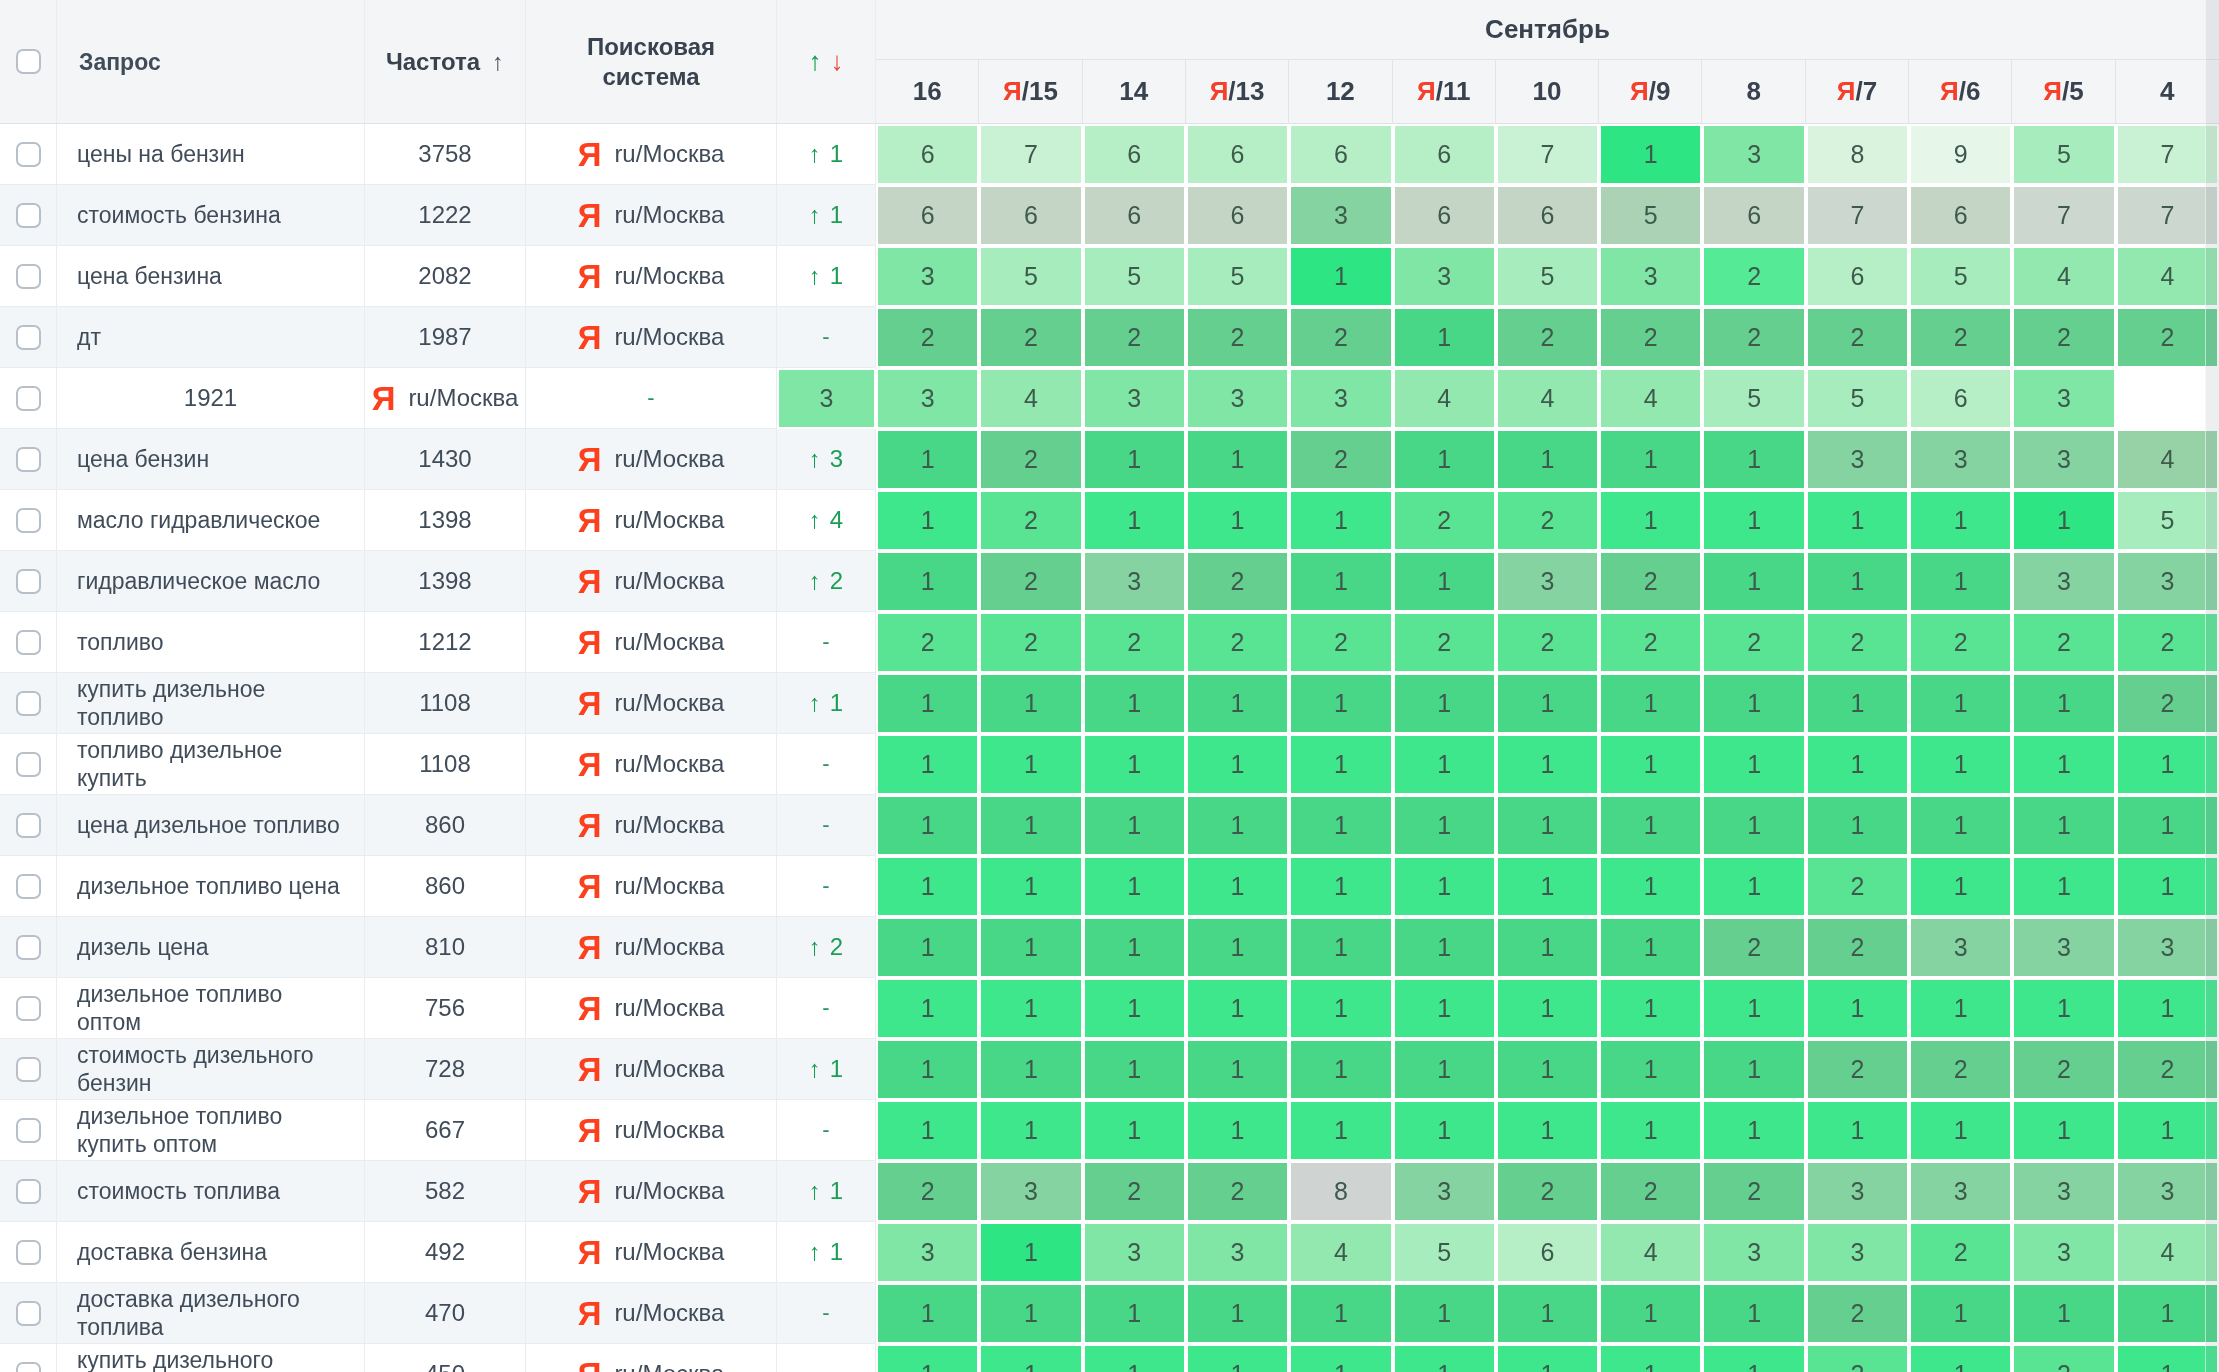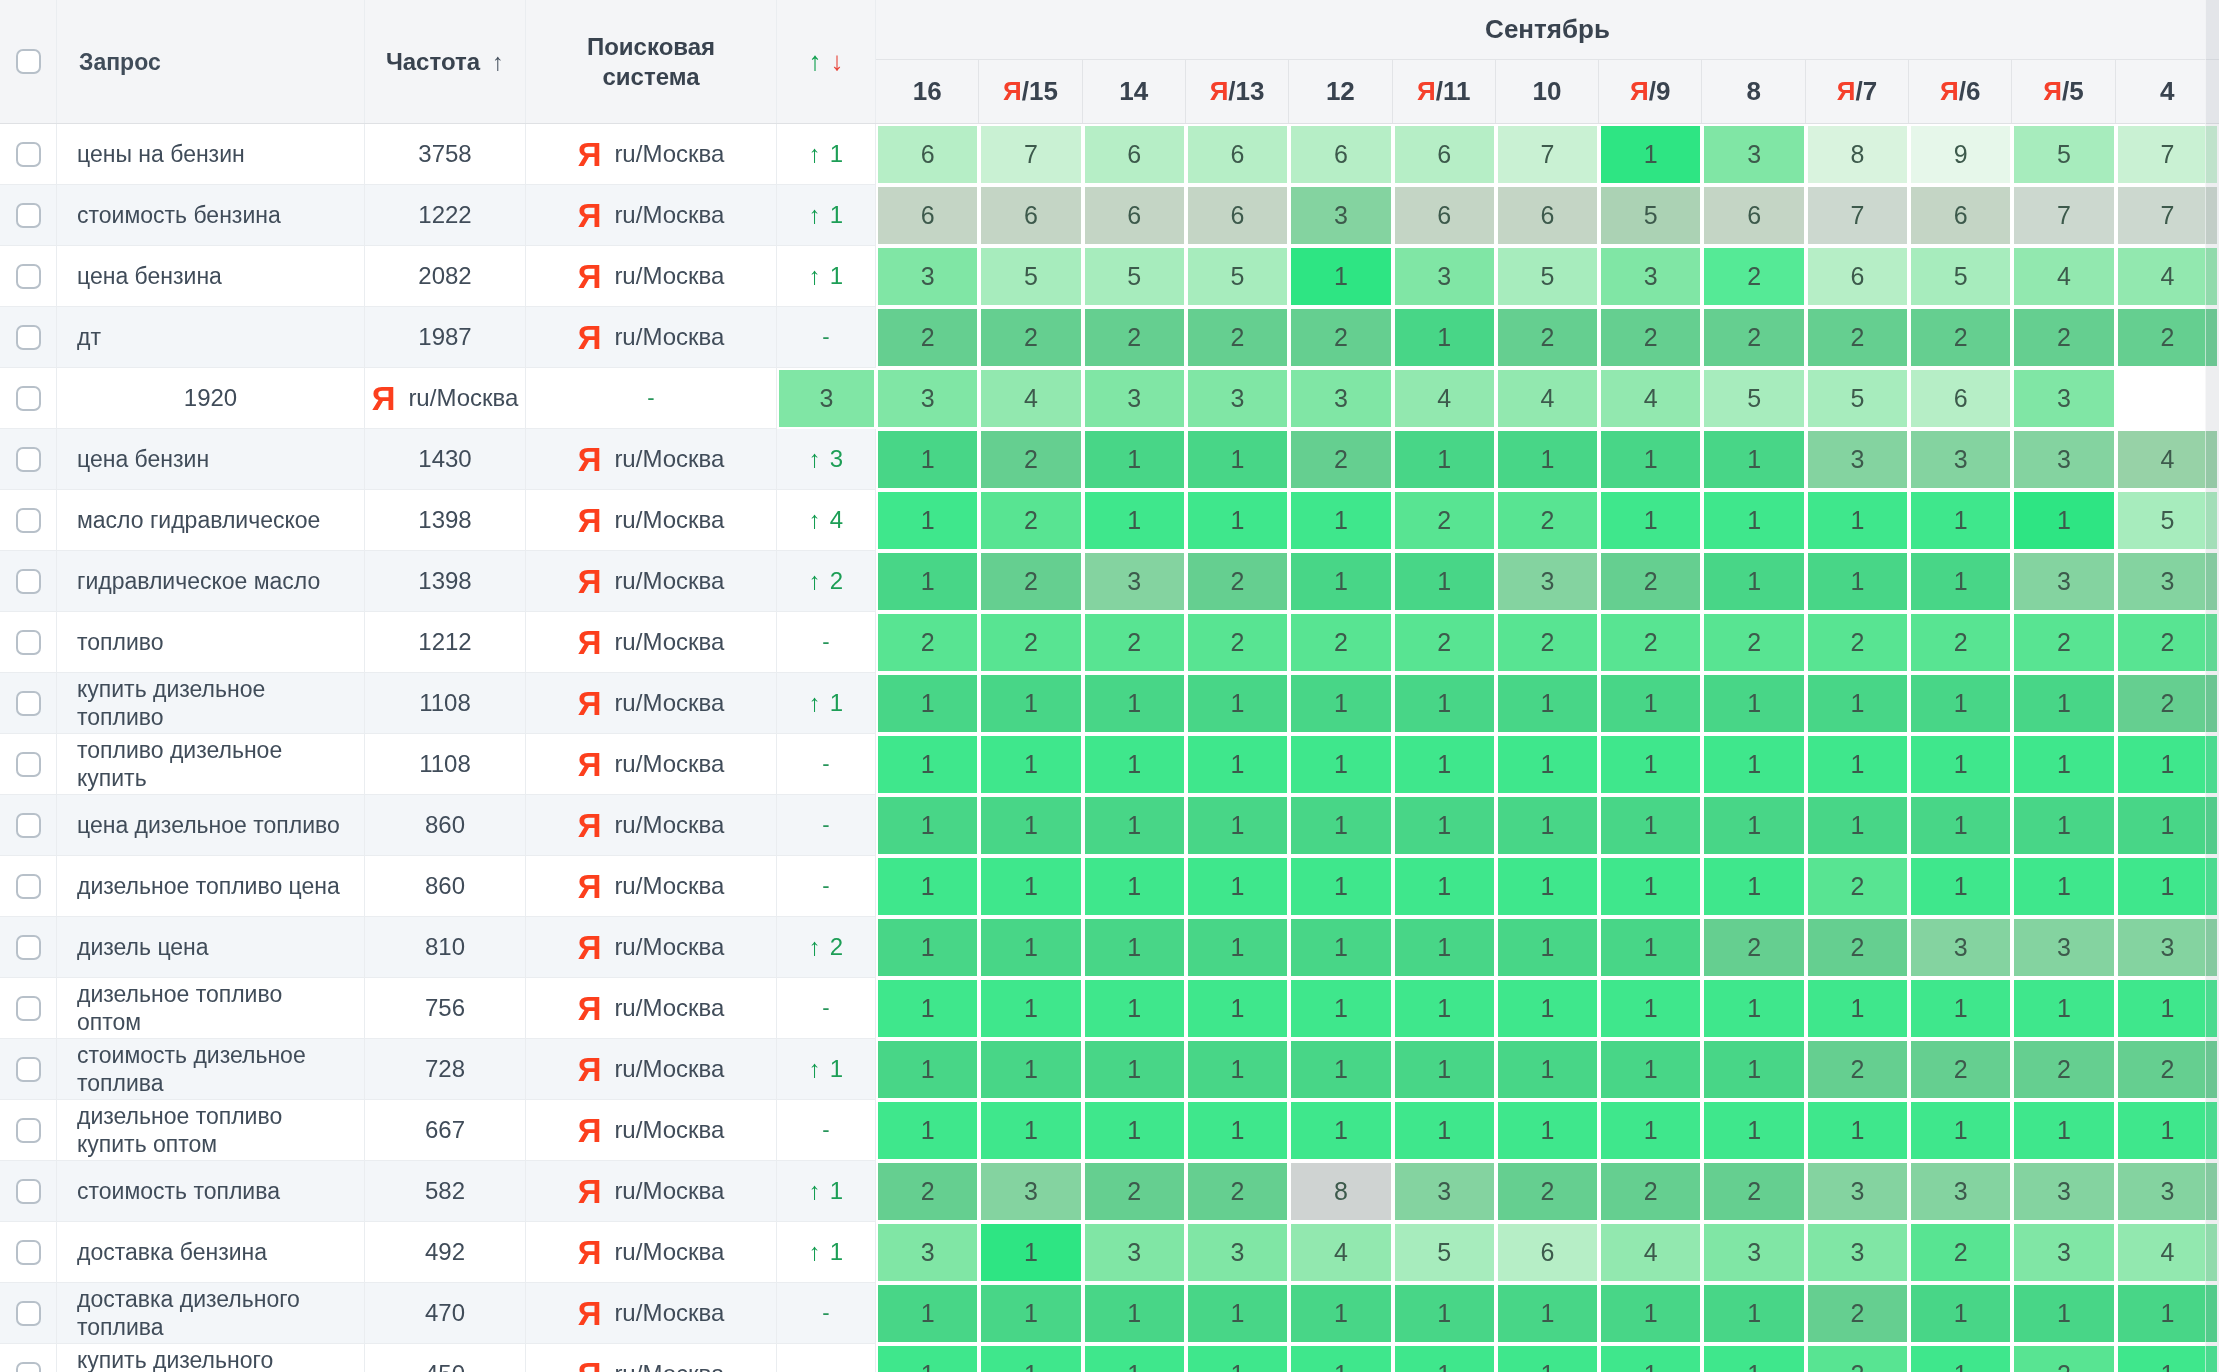--- a/index.html
+++ b/index.html
@@ -243,21 +243,21 @@
         <div class="pos-cell" style="background: rgb(101, 207, 144);">2</div>
         <div class="pos-cell" style="background: rgb(101, 207, 144);">2</div>
         <div class="pos-cell" style="background: rgb(101, 207, 144);">2</div>
         <div class="pos-cell" style="background: rgb(101, 207, 144);">2</div>
         <div class="pos-cell" style="background: rgb(101, 207, 144);">2</div>
       </div>
       <div class="row">
     <div class="cell c-check">
       <span class="checkbox"></span>
     </div>
-    <div class="cell c-freq">1920</div>
+    <div class="cell c-freq">1921</div>
     <div class="cell c-engine">
       <span class="ya-logo">Я</span>
       <span class="engine-label">ru/Москва</span>
     </div>
     <div class="cell c-change">
           <span class="dash">-</span>
         </div>
   <div class="pos-cell" style="background: rgb(128, 230, 165);">3</div>
         <div class="pos-cell" style="background: rgb(128, 230, 165);">3</div>
         <div class="pos-cell" style="background: rgb(146, 232, 175);">4</div>
@@ -565,21 +565,21 @@
         <div class="pos-cell" style="background: rgb(63, 231, 140);">1</div>
         <div class="pos-cell" style="background: rgb(63, 231, 140);">1</div>
         <div class="pos-cell" style="background: rgb(63, 231, 140);">1</div>
         <div class="pos-cell" style="background: rgb(63, 231, 140);">1</div>
       </div>
       <div class="row even">
     <div class="cell c-check">
       <span class="checkbox"></span>
     </div>
     <div class="cell c-query">
-      <span class="q-text">стоимость дизельное топлива</span>
+      <span class="q-text">стоимость дизельного бензин</span>
     </div>
     <div class="cell c-freq">728</div>
     <div class="cell c-engine">
       <span class="ya-logo">Я</span>
       <span class="engine-label">ru/Москва</span>
     </div>
     <div class="cell c-change">
           <span class="up-arrow">↑</span>
           <span class="up-num">1</span>
         </div>

